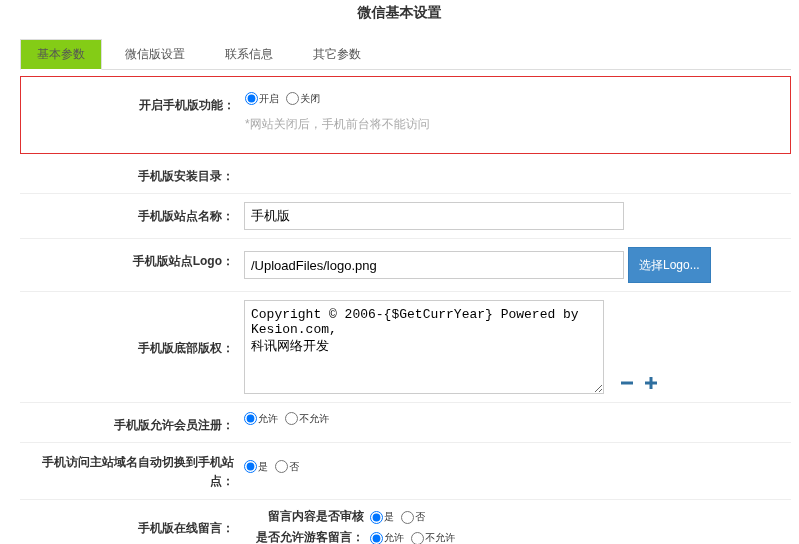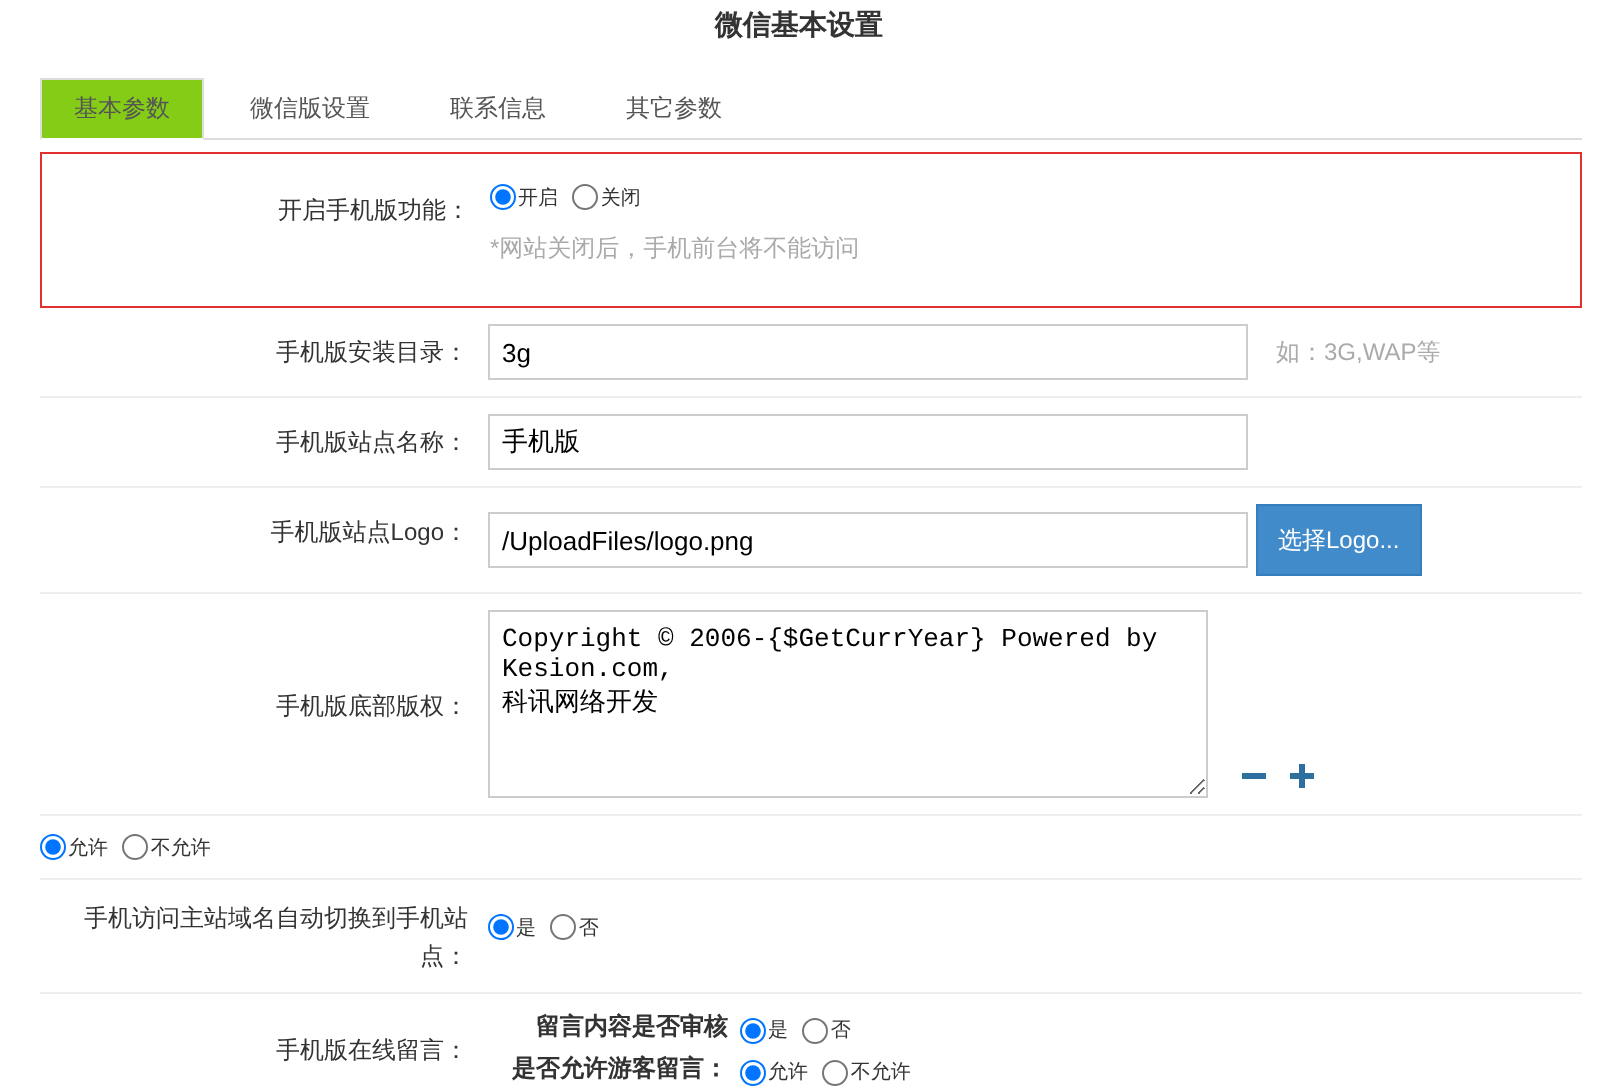--- a/index.html
+++ b/index.html
@@ -50,21 +50,21 @@
     display: flex;
     align-items: flex-start;
     padding: 8px 0;
     border-bottom: 1px solid #eee;
   }
   .row-noborder { border-bottom: none; }
   .label-col {
     width: 224px;
     text-align: right;
     color: #333;
-    font-weight: normal;
+    font-weight: bold;
     font-size: 12px;
     padding-top: 6px;
     padding-right: 10px;
   }
   .value-col {
     flex: 1;
     display: flex;
     align-items: center;
     flex-wrap: wrap;
   }
@@ -130,21 +130,21 @@
     align-self: flex-end;
     padding-bottom: 2px;
   }
   .highlight-box {
     border: 1px solid #e03030;
     padding: 6px 0 12px 0;
     margin-bottom: 0;
   }
   .subrow {
     display: flex;
-    align-items: flex-end;
+    align-items: center;
     margin-bottom: 4px;
   }
   .sublabel {
     width: 126px;
     text-align: right;
     font-weight: bold;
     padding-right: 6px;
   }
   input[type="radio"] {
     margin: 0 1px 0 0;
@@ -175,24 +175,20 @@
             <input type="radio" name="mf" checked="" style=""><label>开启</label>
             <input type="radio" name="mf" style=""><label>关闭</label>
           </span>
           <div class="hint">*网站关闭后，手机前台将不能访问</div>
         </div>
       </div>
     </div>
 
     <div class="row">
       <div class="label-col">手机版安装目录：</div>
-      <div class="value-col">
-        <input type="text" value="3g" style="">
-        <span class="hint-right">如：3G,WAP等</span>
-      </div>
     </div>
 
     <div class="row">
       <div class="label-col">手机版站点名称：</div>
       <div class="value-col">
         <input type="text" value="手机版" style="">
       </div>
     </div>
 
     <div class="row">
@@ -218,20 +214,21 @@
             <svg width="16" height="16" viewBox="0 0 16 16">
                 <line x1="2" y1="8" x2="14" y2="8"></line>
                 <line x1="8" y1="2" x2="8" y2="14"></line>
               </svg>
           </span>
         </div>
       </div>
     </div>
 
     <div class="row">
+      <div class="label-col">手机版允许会员注册：</div>
       <div class="value-col">
         <span class="radio-group">
           <input type="radio" name="ar" checked="" style=""><label>允许</label>
           <input type="radio" name="ar" style=""><label>不允许</label>
         </span>
       </div>
     </div>
 
     <div class="row">
       <div class="label-col" style="padding-top:2px;line-height:1.6;">手机访问主站域名自动切换到手机站点：</div>

